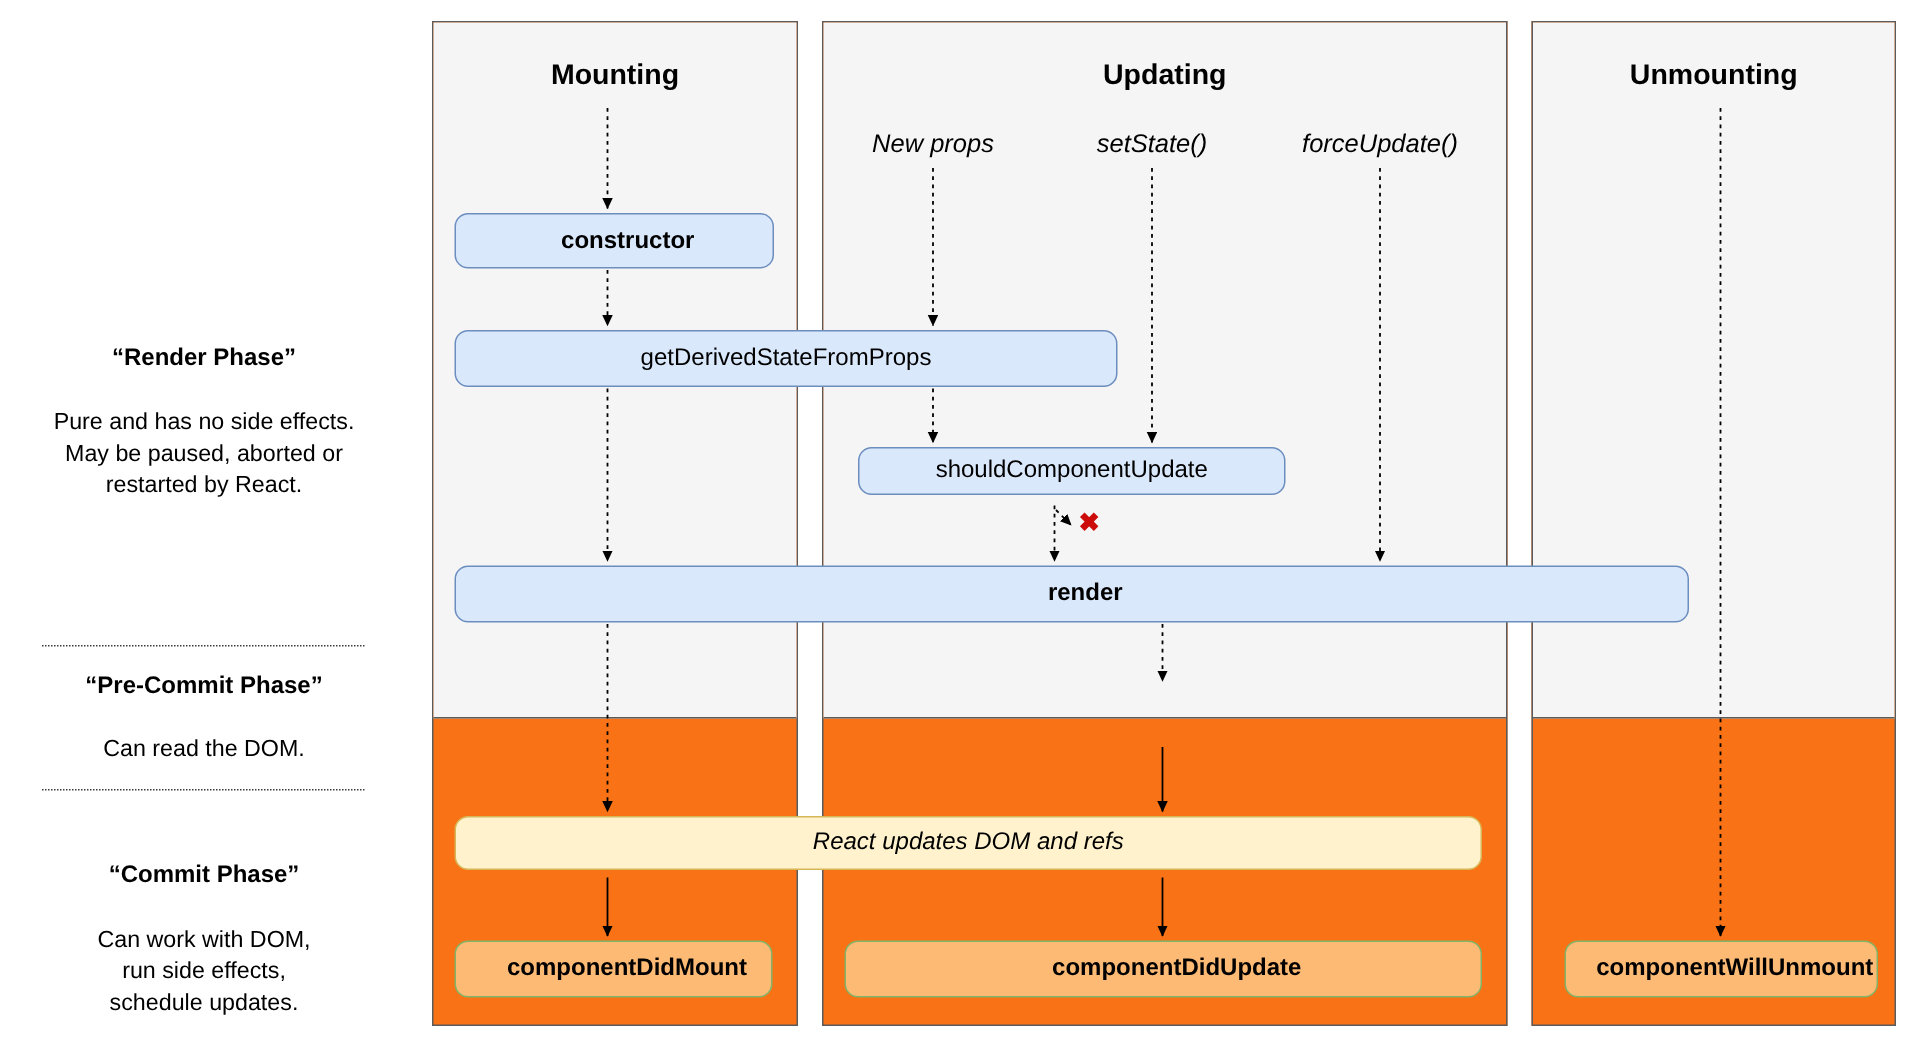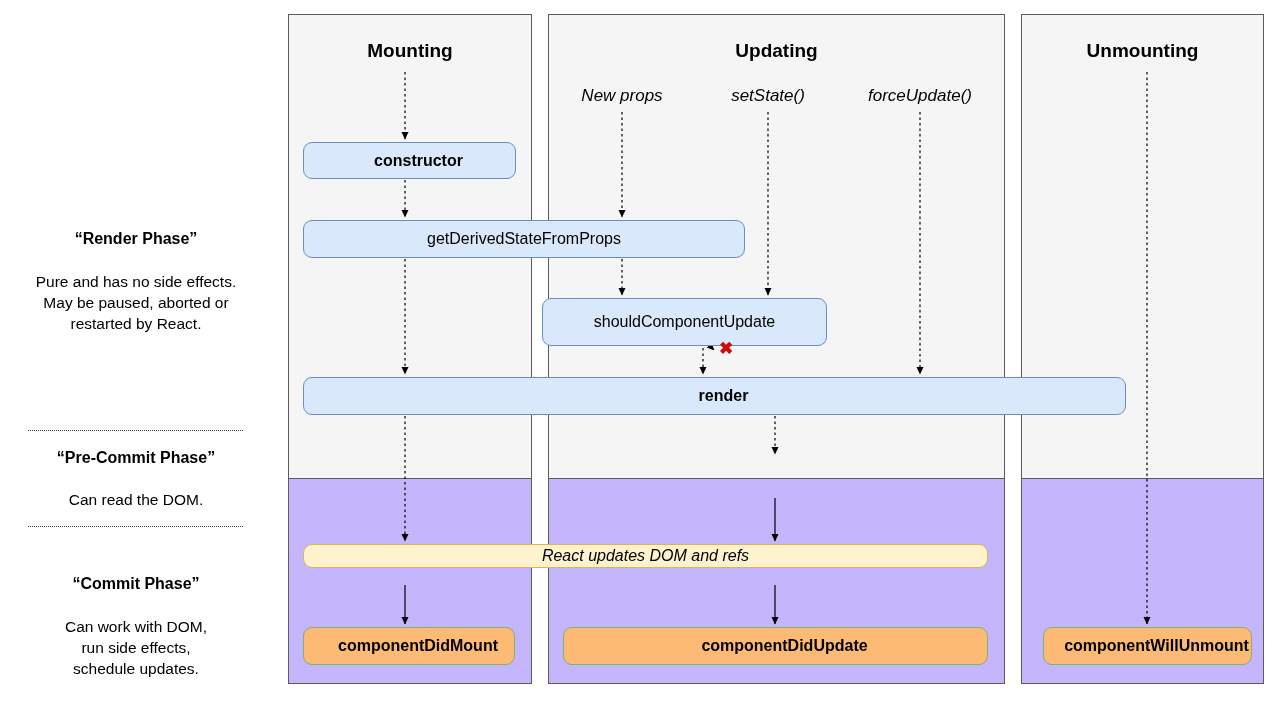--- a/index.html
+++ b/index.html
@@ -17,21 +17,21 @@
   .pb-render-desc   { top:271px; }
   .pb-precommit-title { top:449px; }
   .pb-precommit-desc  { top:489px; }
   .pb-commit-title  { top:575px; }
   .pb-commit-desc   { top:616px; }
   .divider { position:absolute; left:28px; width:215px; height:0; border-top:1.6px dotted #3d3d3d; }
   .divider-1 { top:430px; }
   .divider-2 { top:526px; }
 
   
-  .col { position:absolute; top:14px; height:670px; background:#c4b5fd; border:1px solid #5b5b5b; z-index:1; }
+  .col { position:absolute; top:14px; height:670px; background:#f97316; border:1px solid #5b5b5b; z-index:1; }
   .col-mounting   { left:288px; width:244px; }
   .col-updating   { left:548px; width:457px; }
   .col-unmounting { left:1021px; width:243px; }
   .col-gray { position:absolute; top:0; left:0; right:0; height:464px; background:#f5f5f5; border-bottom:1px solid #5b5b5b; }
   .col-title { position:absolute; top:25px; left:0; width:100%; text-align:center; font-size:19px; font-weight:bold; }
 
   
   .trigger { position:absolute; top:86px; transform:translateX(-50%); font-size:17px; font-style:italic; z-index:2; white-space:nowrap; }
   .t-newprops { left:622px; }
   .t-setstate { left:768px; }
@@ -46,24 +46,24 @@
     font-size:16px; border-radius:9px; border:1px solid; z-index:3; white-space:nowrap;
   }
   .blue   { background:#dae8fc; border-color:#6c8ebf; }
   .yellow { background:#fff2cc; border-color:#d6b656; }
   .green  { background:#fdba74; border-color:#82b366; }
   .bold   { font-weight:bold;padding-left:18px; }
   .italic { font-style:italic; }
 
   .n-constructor { left:303px; top:142px; width:213px; height:37px; }
   .n-gdsfp       { left:303px; top:220px; width:442px; height:38px; }
-  .n-scu         { left:542px; top:298px; width:285px; height:48px; }
+  .n-scu         { left:572px; top:298px; width:285px; height:32px; }
   .n-render      { left:303px; top:377px; width:823px; height:38px; }
   .n-gsbu        { left:563px; top:457px; width:425px; height:40px; }
-  .n-updates     { left:303px; top:544px; width:685px; height:24px; }
+  .n-updates     { left:303px; top:544px; width:685px; height:36px; }
   .n-cdm         { left:303px; top:627px; width:212px; height:38px; }
   .n-cdu         { left:563px; top:627px; width:425px; height:38px; }
   .n-cwu         { left:1043px; top:627px; width:209px; height:38px; }
 
   
   .x-icon { position:absolute; left:719px; top:340px; font-size:17px; font-weight:bold; color:#cc0b0b; z-index:4; line-height:18px; }
 </style>
 </head>
 <body>
 

